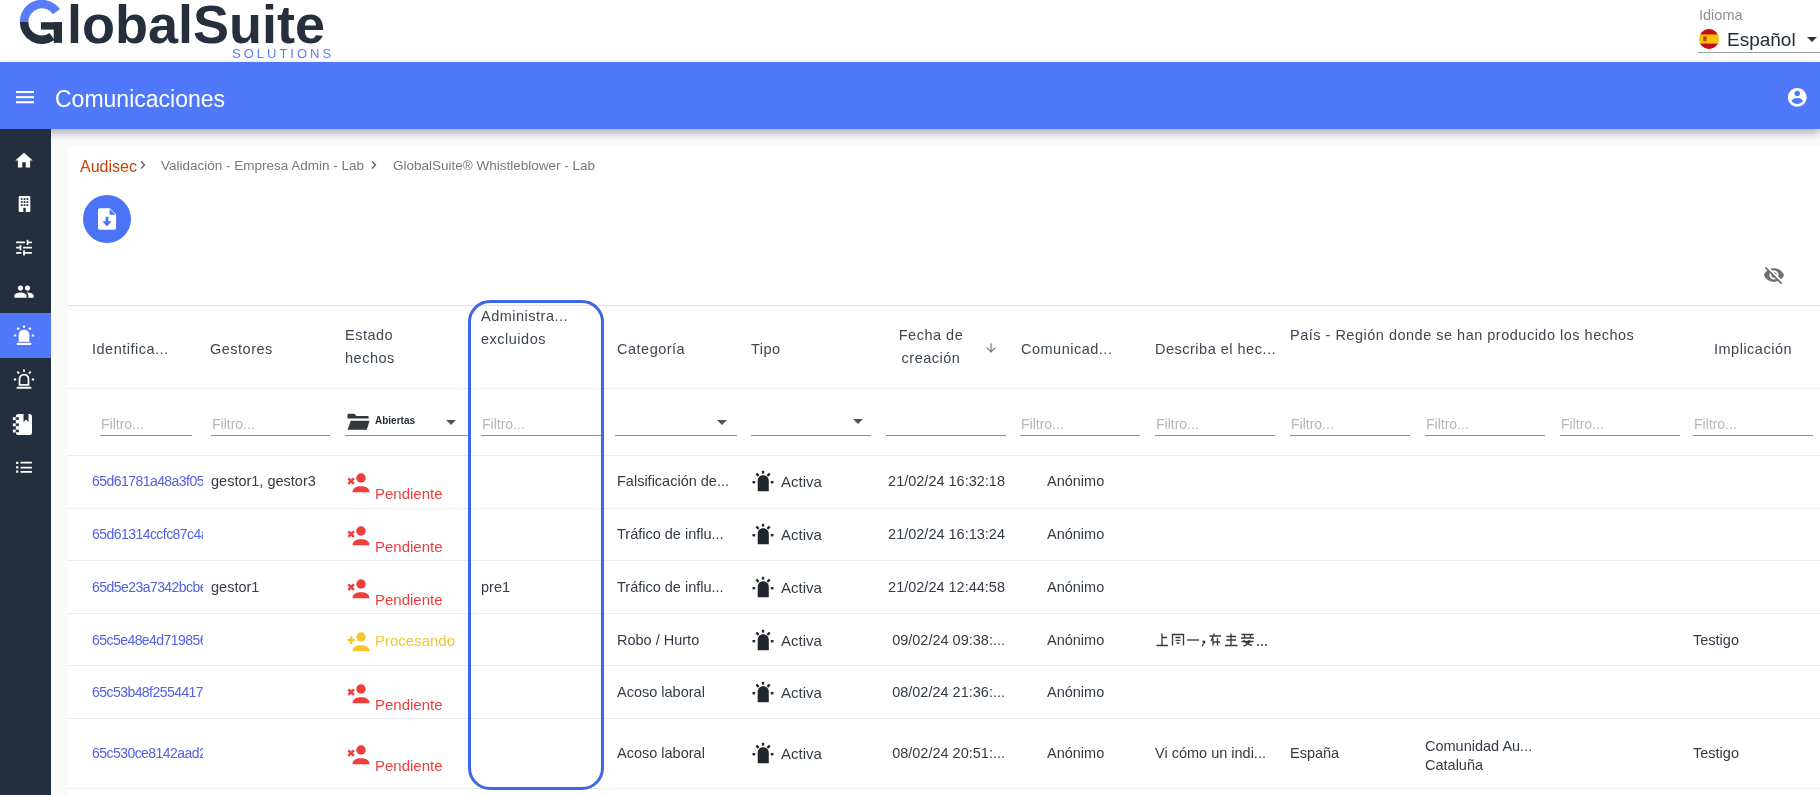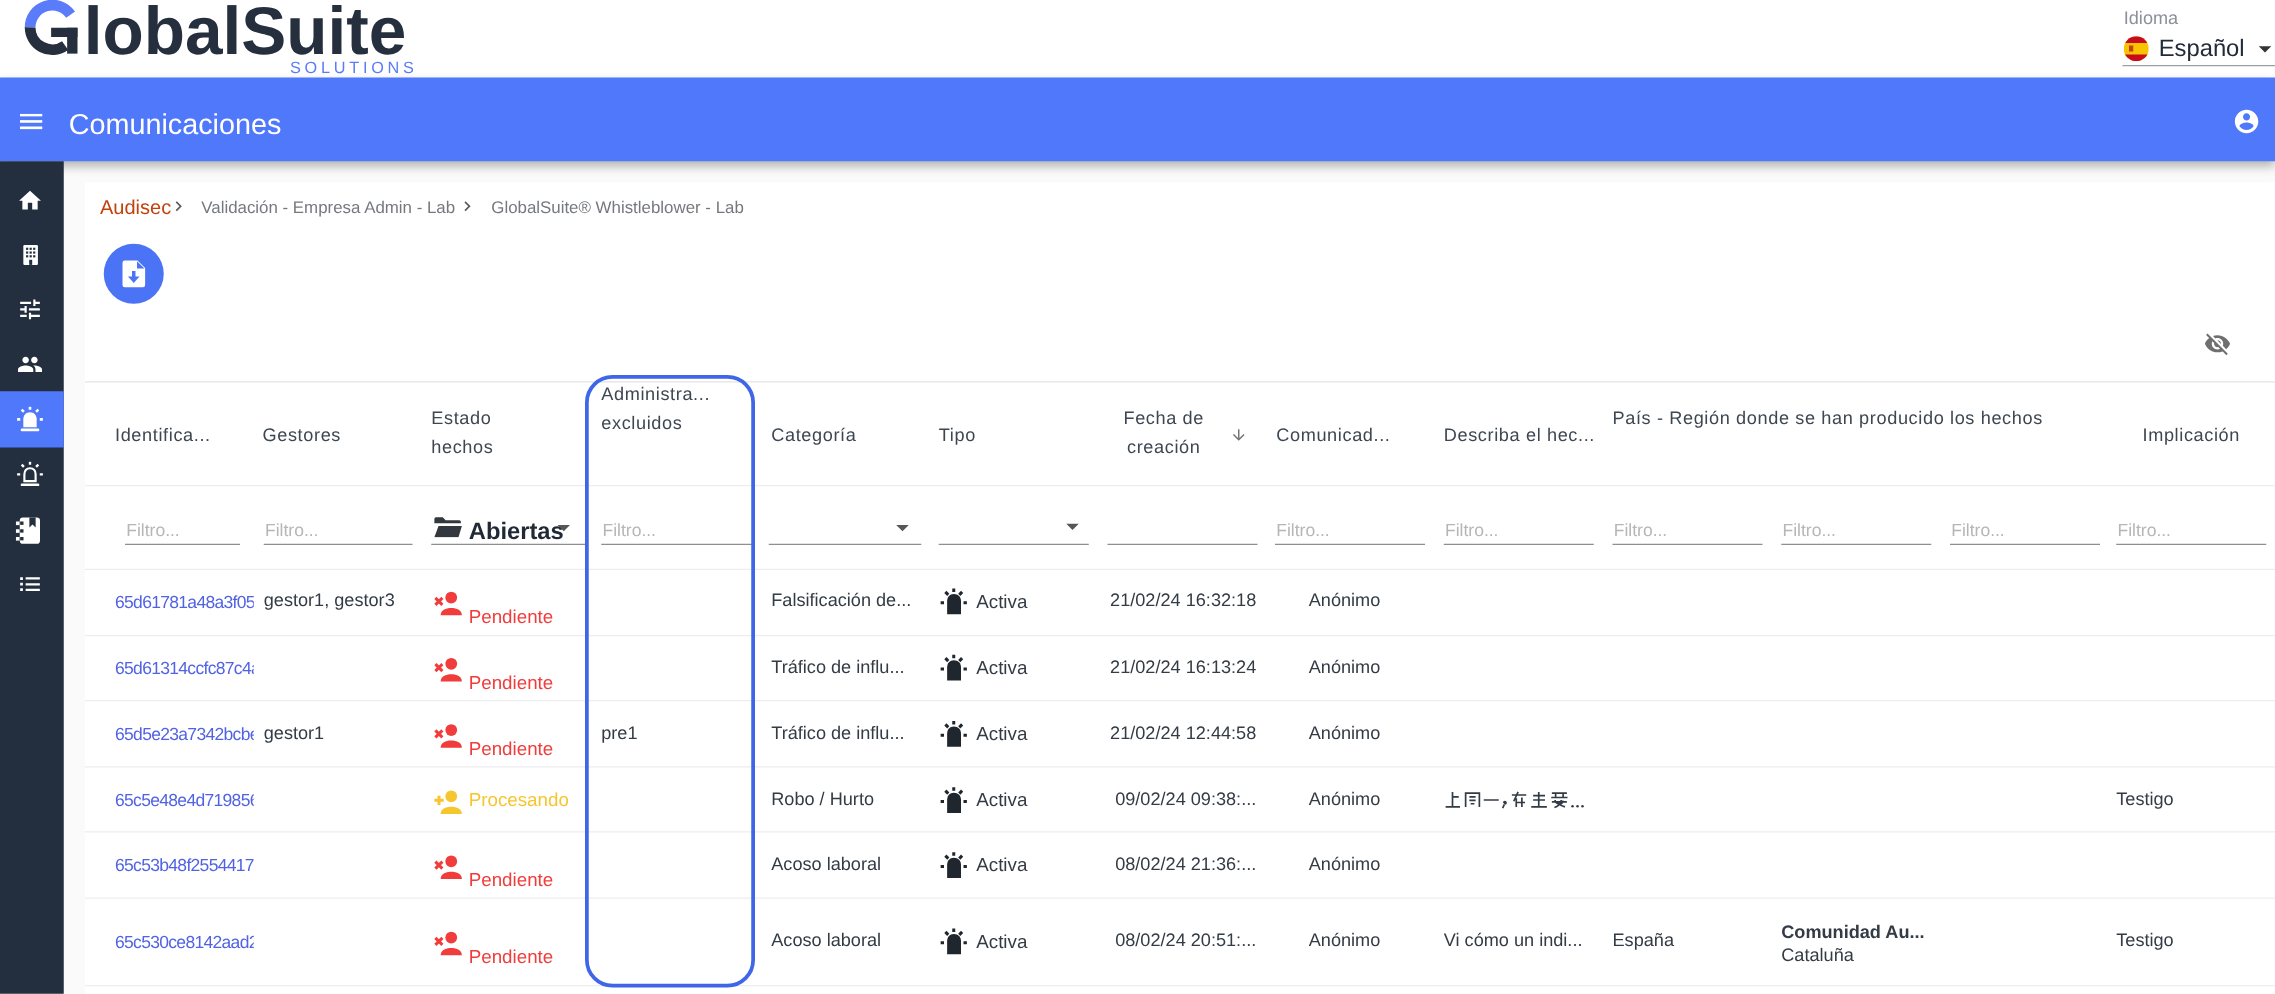--- a/index.html
+++ b/index.html
@@ -175,21 +175,21 @@
       <span>Filtro...</span>
     </div>
   <div class="flt" style="left:211px; top:406px; width:119px;">
       <span>Filtro...</span>
     </div>
   <div class="flt" style="left:345px; top:406px; width:123px;"></div>
   <svg class="abs" style="left:347px; top:411.5px;" width="23" height="18" viewBox="0 0 23 18" fill="#33383e">
     <path d="M0.5 6.6 V3 a1.3 1.3 0 0 1 1.3 -1.3 h5.4 l2.3 2.4 h11 a1.3 1.3 0 0 1 1.2 1.2 v1.3 z"></path>
     <path d="M3.8 8.8 H22.5 L19.8 17.8 H0.5 z"></path>
   </svg>
-  <div class="abs" style="left:375px; top:414.5px; font-size:19px; font-weight:bold; color:#1f2a36;">Abiertas</div>
+  <div class="abs" style="left:375px; top:414.5px; font-size:10px; font-weight:bold; color:#1f2a36;">Abiertas</div>
   <div class="caret" style="left:446px; top:419.5px;"></div>
   <div class="flt" style="left:481px; top:406px; width:121px;">
       <span>Filtro...</span>
     </div>
   <div class="flt" style="left:615px; top:406px; width:122px;"></div>
   <div class="caret" style="left:717px; top:419.5px;"></div>
   <div class="flt" style="left:751px; top:406px; width:120px;"></div>
   <div class="caret" style="left:852.5px; top:419px;"></div>
   <div class="flt" style="left:886px; top:406px; width:120px;"></div>
   <div class="flt" style="left:1020px; top:406px; width:120px;">
@@ -386,17 +386,17 @@
         <line x1="17.7" y1="3.5" x2="15.4" y2="5.9"></line>
         <line x1="0.5" y1="12.2" x2="3.2" y2="12.2"></line>
         <line x1="18.8" y1="12.2" x2="21.5" y2="12.2"></line>
       </g>
   </svg>
   <div class="cell" style="left:781px; top:745px; font-size:15px;">Activa</div>
   <div class="cell" style="left:885px; top:745px; width:120px; text-align:right;">08/02/24 20:51:...</div>
   <div class="cell" style="left:1047px; top:745px;">Anónimo</div>
   <div class="cell" style="left:1155px; top:745px;">Vi cómo un indi...</div>
   <div class="cell" style="left:1290px; top:745px;">España</div>
-  <div class="cell" style="left:1425px; top:738px; font-weight:bold;">Comunidad Au...</div>
+  <div class="cell" style="left:1425px; top:738px; font-weight:normal;">Comunidad Au...</div>
   <div class="cell" style="left:1425px; top:757px;">Cataluña</div>
   <div class="cell" style="left:1693px; top:745px;">Testigo</div>
 </div>
 <div class="abs" style="left:467.5px; top:299.5px; width:136px; height:490px; border:3.5px solid #3f66e8; border-radius:22px; z-index:4;"></div>
 
 </body></html>

